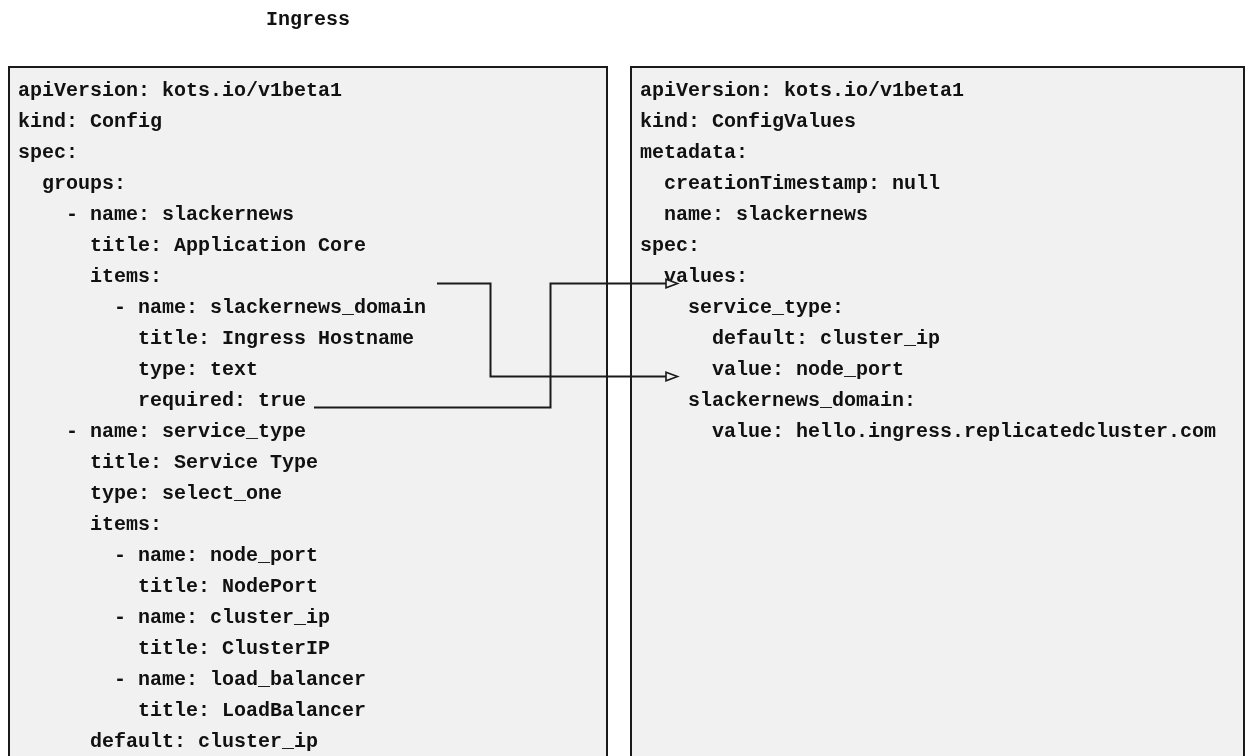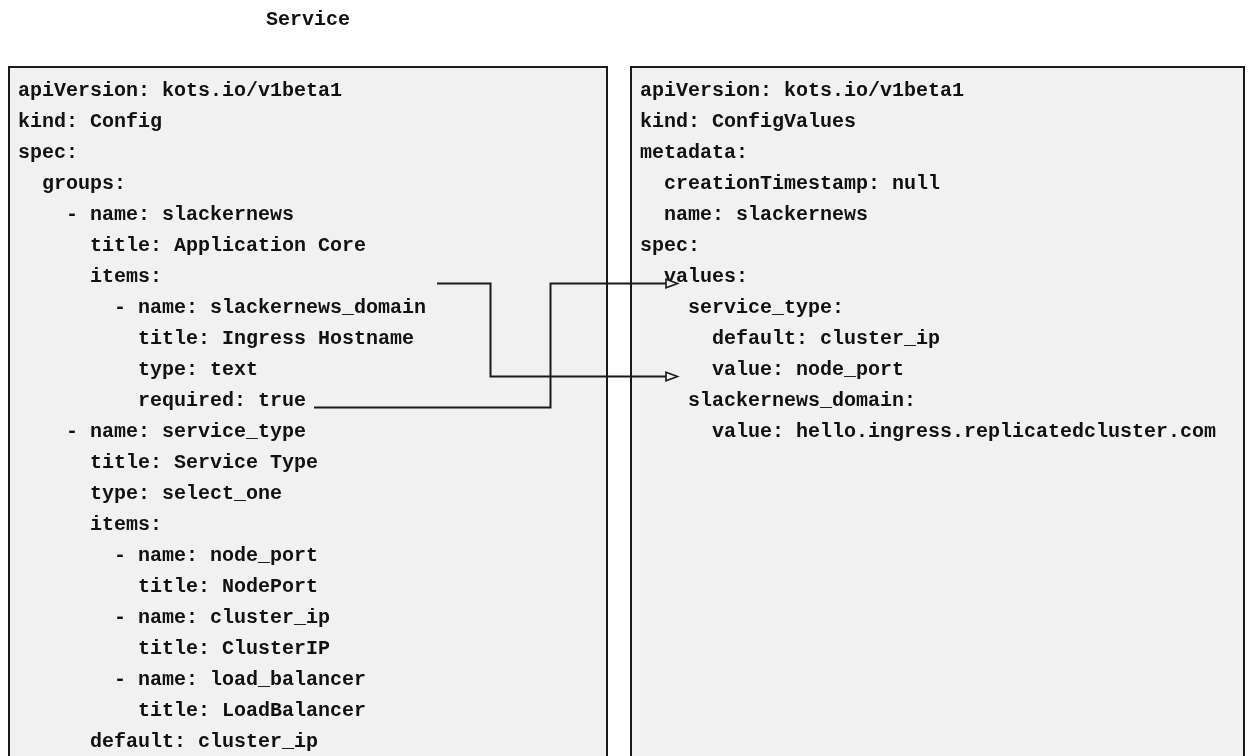--- a/index.html
+++ b/index.html
@@ -57,21 +57,21 @@
     height: 756px;
     z-index: 5;
     pointer-events: none;
   }
 </style>
 </head>
 <body>
 
 <div class="canvas">
 
-  <div class="panel-title left">Service</div>
+  <div class="panel-title left">Ingress</div>
 
 
   <div class="code-box left">
     <pre class="code"><div class="code-line">apiVersion: kots.io/v1beta1</div><div class="code-line">kind: Config</div><div class="code-line">spec:</div><div class="code-line">  groups:</div><div class="code-line">    - name: slackernews</div><div class="code-line">      title: Application Core</div><div class="code-line">      items:</div><div class="code-line">        - name: slackernews_domain</div><div class="code-line">          title: Ingress Hostname</div><div class="code-line">          type: text</div><div class="code-line">          required: true</div><div class="code-line">    - name: service_type</div><div class="code-line">      title: Service Type</div><div class="code-line">      type: select_one</div><div class="code-line">      items:</div><div class="code-line">        - name: node_port</div><div class="code-line">          title: NodePort</div><div class="code-line">        - name: cluster_ip</div><div class="code-line">          title: ClusterIP</div><div class="code-line">        - name: load_balancer</div><div class="code-line">          title: LoadBalancer</div><div class="code-line">      default: cluster_ip</div></pre>
   </div>
 
   <div class="code-box right">
     <pre class="code"><div class="code-line">apiVersion: kots.io/v1beta1</div><div class="code-line">kind: ConfigValues</div><div class="code-line">metadata:</div><div class="code-line">  creationTimestamp: null</div><div class="code-line">  name: slackernews</div><div class="code-line">spec:</div><div class="code-line">  values:</div><div class="code-line">    service_type:</div><div class="code-line">      default: cluster_ip</div><div class="code-line">      value: node_port</div><div class="code-line">    slackernews_domain:</div><div class="code-line">      value: hello.ingress.replicatedcluster.com</div></pre>
   </div>
 

